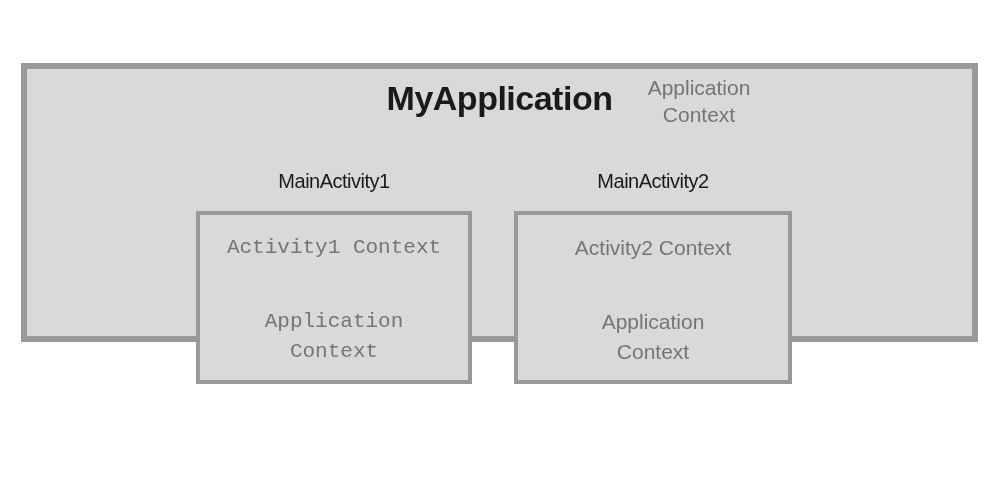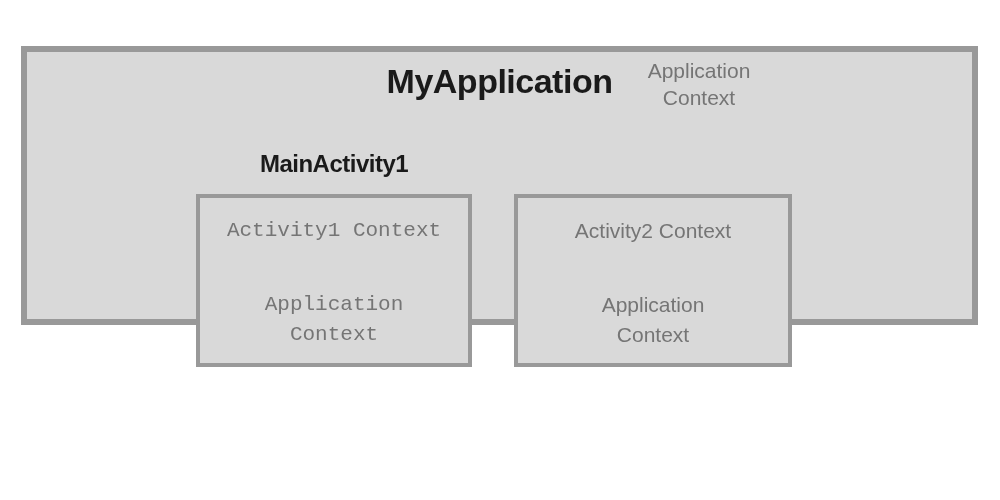--- a/index.html
+++ b/index.html
@@ -7,21 +7,21 @@
     width: 1000px;
     height: 500px;
     position: relative;
     background: var(--canvas-bg, #ffffff);
     font-family: "Liberation Sans", sans-serif;
     overflow: hidden;
   }
   .outer-box {
     position: absolute;
     left: 21px;
-    top: 46px;
+    top: 63px;
     width: 957px;
     height: 279px;
     box-sizing: border-box;
     border: 6px solid var(--border-color, #999999);
     background: var(--box-fill, #d9d9d9);
   }
   .app-title {
     position: absolute;
     left: 0;
     right: 0;
@@ -40,22 +40,22 @@
     width: 200px;
     text-align: center;
     font-size: 21px;
     line-height: 27px;
     color: var(--context-color, #757575);
   }
   .activity-title {
     position: absolute;
     top: 93px;
     text-align: center;
-    font-size: 24px;
-    font-weight: bold;
+    font-size: 20px;
+    font-weight: normal;
     line-height: 38px;
     letter-spacing: -0.5px;
     color: var(--title-color, #1a1a1a);
   }
   .activity-title.a1 { left: 169px; width: 276px; }
   .activity-title.a2 { left: 487px; width: 278px; }
   .inner-box {
     position: absolute;
     top: 142px;
     height: 173px;
@@ -93,20 +93,21 @@
 
   <div class="app-title">MyApplication</div>
 
   <div class="app-context">
     <div>Application</div>
     <div>Context</div>
   </div>
 
   <div class="activity-title a1">MainActivity1</div>
 
+  <div class="activity-title a2">MainActivity2</div>
 
   <div class="inner-box b1">
     <div class="activity-context">Activity1 Context</div>
     <div class="app-context-inner">
       <div>Application</div>
       <div>Context</div>
     </div>
   </div>
 
   <div class="inner-box b2">

